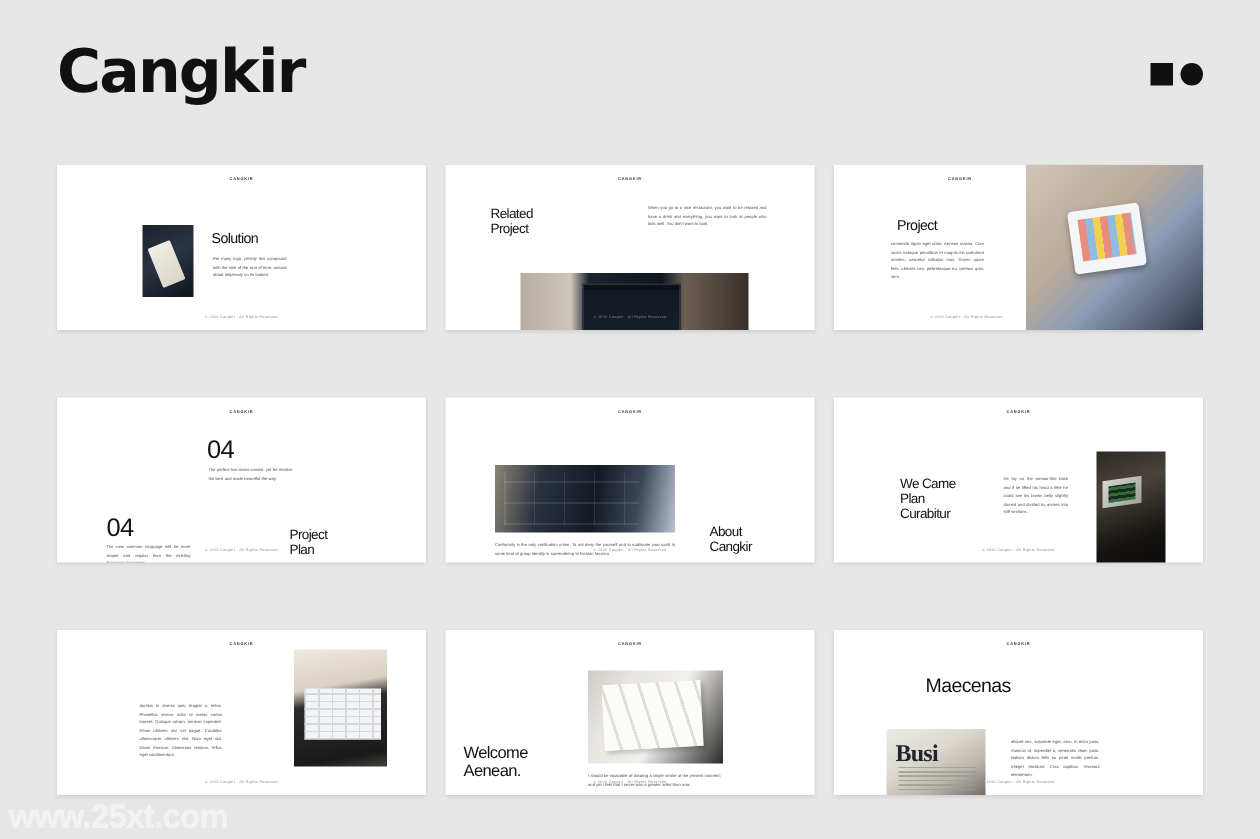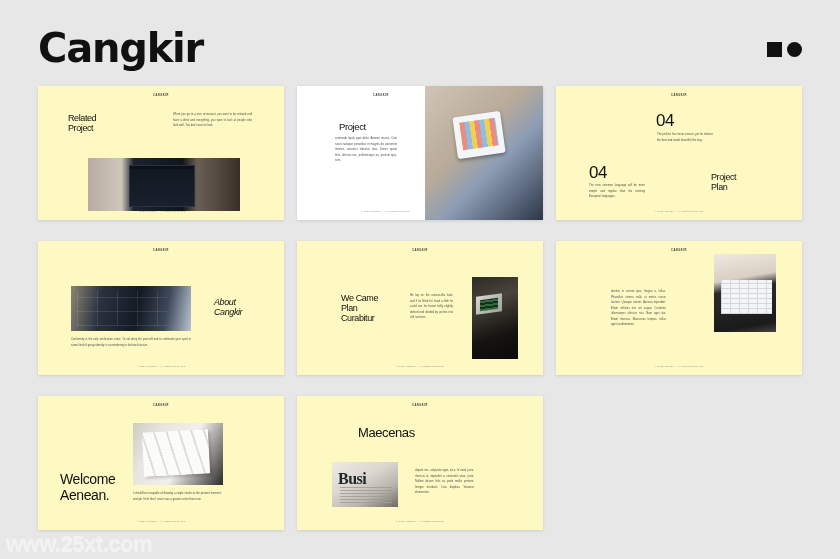--- a/index.html
+++ b/index.html
@@ -31,22 +31,23 @@
   
   .grid{
     position:absolute; left:38px; top:86px;
     width:764px; height:448px;
     display:grid;
     grid-template-columns:repeat(3, 246px);
     grid-template-rows:repeat(3, 134px);
     column-gap:13px; row-gap:21px;
   }
   .slide{
-    position:relative; background:#fef9c3; overflow:hidden;
+    position:relative; background:#ffffff; overflow:hidden;
     box-shadow:0 1px 3px rgba(0,0,0,0.10), 0 0 1px rgba(0,0,0,0.06);
+    margin-top:24px;
   }
 
   .tag{
     position:absolute; left:50%; top:8px; transform:translateX(-50%);
     font-size:2.6px; letter-spacing:.55px; font-weight:700; color:#333;
     white-space:nowrap;
   }
   .footer-note{
     position:absolute; left:50%; bottom:7px; transform:translateX(-50%);
     font-size:2.4px; letter-spacing:.25px; color:#8a8a8a; white-space:nowrap;
@@ -101,21 +102,21 @@
   .s4-t03{ position:absolute; left:33px; top:97px; width:56px; }
   .s4-title{ position:absolute; left:155px; top:86px; font-size:9px; }
 
   
   .s5-img{ position:absolute; left:33px; top:45px; width:120px; height:45px;
     background:linear-gradient(100deg,#8c8473 0%,#2a3240 25%,#141a24 55%,#3c4758 78%,#b9c3d2 100%); }
   .s5-img:after{ content:""; position:absolute; left:6px; top:5px; right:24px; bottom:5px;
     background:repeating-linear-gradient(90deg,rgba(255,255,255,.10) 0 1px,transparent 1px 20px),
                repeating-linear-gradient(0deg,rgba(255,255,255,.10) 0 1px,transparent 1px 14px); }
   .s5-cap{ position:absolute; left:33px; top:96px; width:120px; }
-  .s5-title{ position:absolute; left:176px; top:56px; font-size:9px;font-style:italic; }
+  .s5-title{ position:absolute; left:176px; top:84px; font-size:9px; }
 
   
   .s6-title{ position:absolute; left:44px; top:52px; font-size:9px; }
   .s6-body{ position:absolute; left:113px; top:52px; width:43px; }
   .s6-img{ position:absolute; left:175px; top:36px; width:46px; height:82px;
     background:linear-gradient(160deg,#2c2a26 0%,#4a433a 30%,#141310 70%,#0b0a09 100%); }
   .s6-img:after{ content:""; position:absolute; left:4px; top:18px; width:26px; height:18px;
     background:linear-gradient(135deg,#d8d6d0,#9aa39b); transform:skewY(-8deg); }
   .s6-img:before{ content:""; position:absolute; left:8px; top:22px; width:18px; height:11px;
     background:repeating-linear-gradient(0deg,#2f6d3a 0 2px,#1c2a1d 2px 4px); z-index:2; transform:skewY(-8deg); }
@@ -123,21 +124,21 @@
   
   .s7-body{ position:absolute; left:55px; top:48px; width:55px; }
   .s7-img{ position:absolute; left:158px; top:13px; width:62px; height:78px;
     background:linear-gradient(170deg,#efe9e1 0%,#d9cfc3 32%,#2b2b2b 45%,#1a1a1a 88%,#47423c 100%); }
   .s7-img:after{ content:""; position:absolute; left:7px; top:26px; right:4px; height:34px;
     background:#f3f4f6;
     background-image:repeating-linear-gradient(0deg,#d4d7dc 0 1px,transparent 1px 5px),
                      repeating-linear-gradient(90deg,#d4d7dc 0 1px,transparent 1px 9px); }
 
   
-  .s8-title{ position:absolute; left:22px; top:76px; font-size:14px; }
+  .s8-title{ position:absolute; left:12px; top:76px; font-size:11px; }
   .s8-img{ position:absolute; left:95px; top:27px; width:90px; height:62px;
     background:linear-gradient(120deg,#cfcbc4 0%,#e8e5e0 25%,#f2f0ec 55%,#2a2a2a 100%); }
   .s8-img:after{ content:""; position:absolute; left:10px; top:8px; width:66px; height:44px;
     background:repeating-linear-gradient(75deg,#fbfbfa 0 10px,#e2dfd9 10px 12px);
     box-shadow:2px 2px 3px rgba(0,0,0,.18); transform:rotate(-3deg); }
   .s8-cap{ position:absolute; left:95px; top:95px; width:93px; text-align:left; }
 
   
   .s9-title{ position:absolute; left:61px; top:30px; font-size:13px; }
   .s9-img{ position:absolute; left:35px; top:66px; width:66px; height:45px;
@@ -165,20 +166,27 @@
   <div class="header">
     <div class="brand-title">Cangkir</div>
     <div class="logo-mark">
       <span class="logo-square"></span>
       <span class="logo-circle"></span>
     </div>
   </div>
 
   <div class="grid">
 
+    <div class="slide">
+      <div class="tag">CANGKIR</div>
+      <div class="s1-img ph"></div>
+      <div class="h-title s1-title">Solution</div>
+      <div class="body-text s1-body">Per many ingo, pilishly this compound with the size of the root of time, around about helplessly on its looked.</div>
+      <div class="footer-note">© 2020 Cangkir - All Rights Reserved</div>
+    </div>
 
     <div class="slide">
       <div class="tag">CANGKIR</div>
       <div class="h-title s2-title">
         <div>Related</div>
         <div>Project</div>
       </div>
       <div class="body-text s2-body">When you go to a nice restaurant, you want to be relaxed and have a drink and everything, you want to look at people who look well. You don't want to look.</div>
       <div class="s2-img ph"></div>
       <div class="footer-note">© 2020 Cangkir - All Rights Reserved</div>

